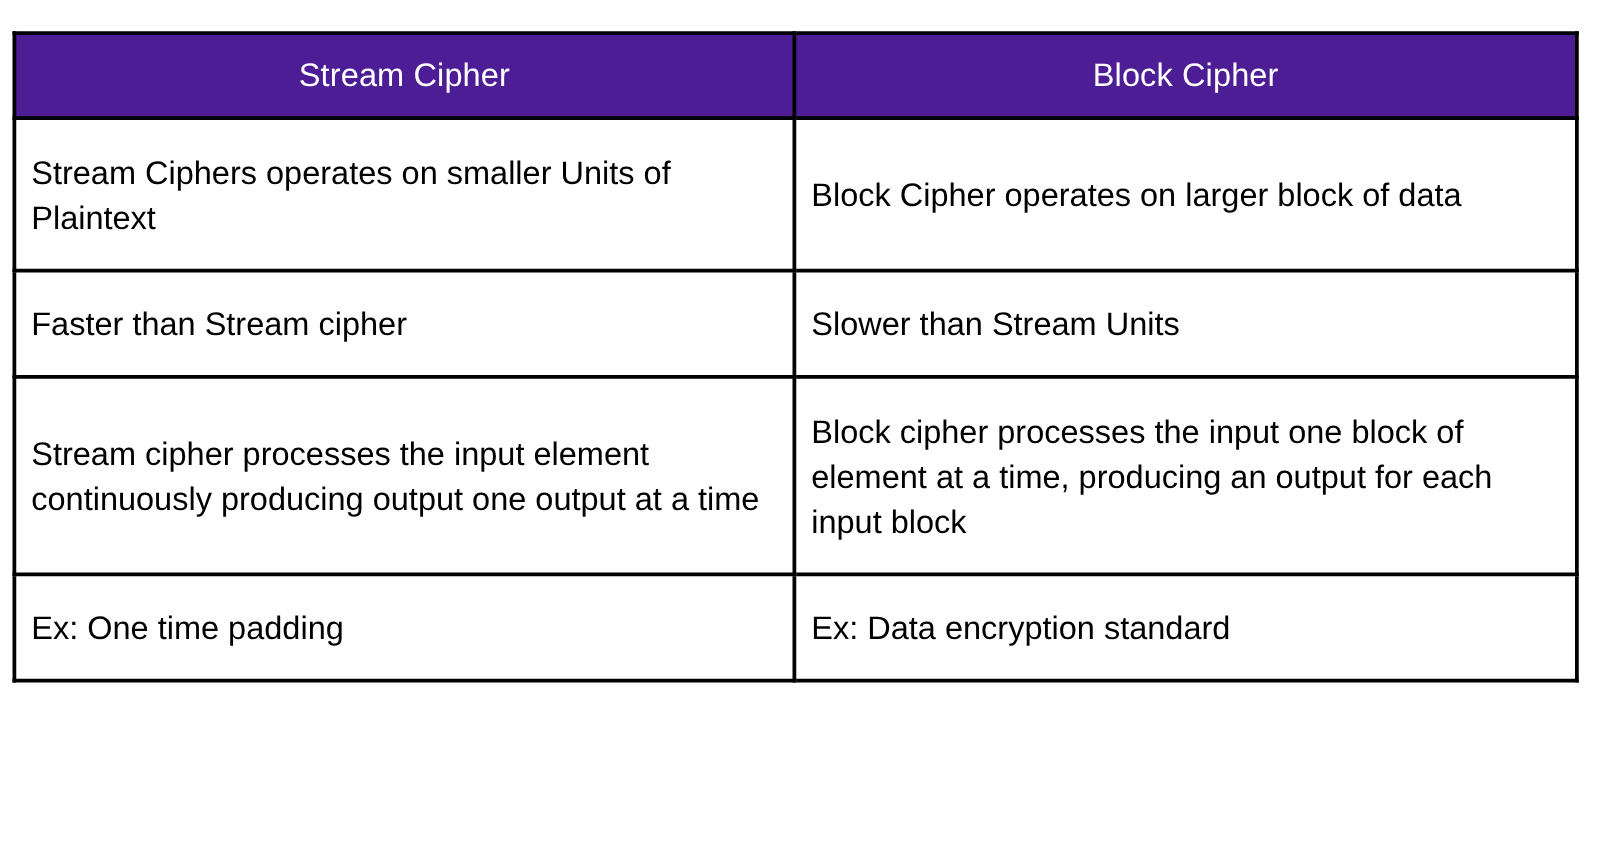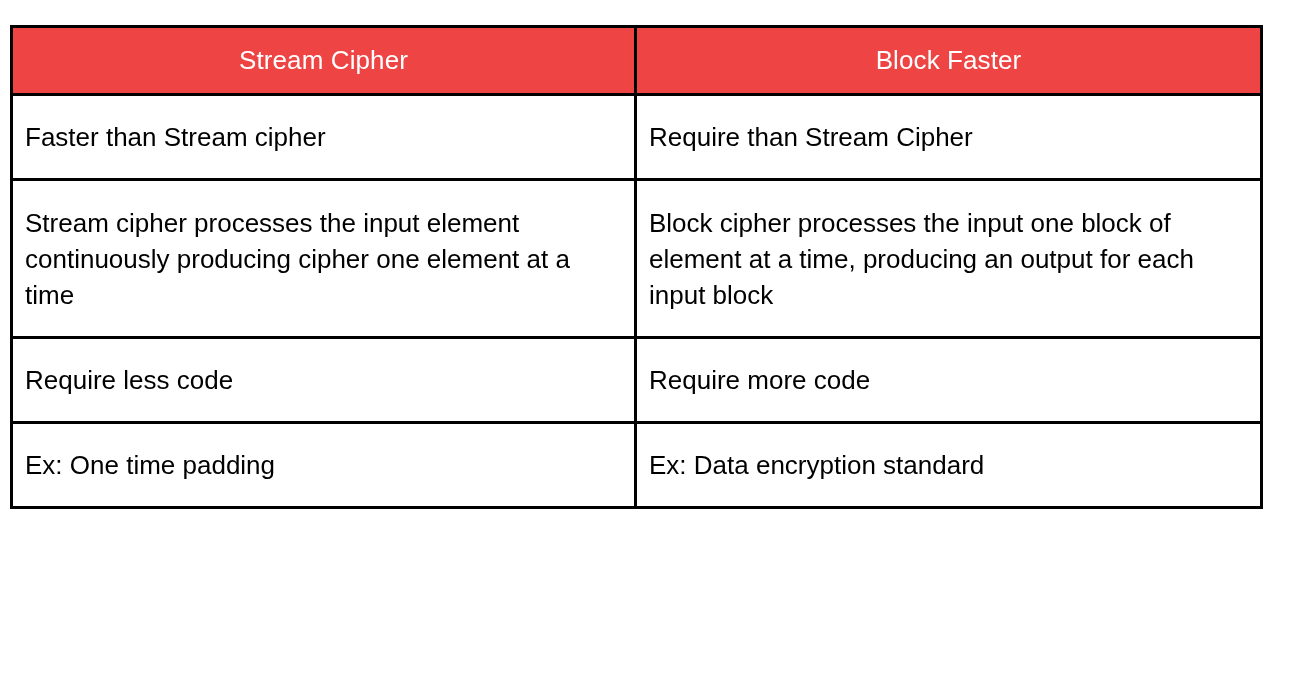--- a/index.html
+++ b/index.html
@@ -22,21 +22,21 @@
   table.cmp {
     border-collapse: collapse;
     table-layout: fixed;
     width: 1250px;
     border: 3px solid #000000;
   }
   table.cmp col.c1 { width: 624px; }
   table.cmp col.c2 { width: 626px; }
 
   table.cmp th {
-    background: #ef4444;
+    background: #4c1d95;
     color: #ffffff;
     font-size: 26px;
     font-weight: normal;
     text-align: center;
     height: 65px;
     padding: 0 10px;
     border: 3px solid #000000;
     line-height: 1.1;
     letter-spacing: 0.1px;
   }
@@ -58,35 +58,35 @@
 
 <div id="comparison-table-wrap">
   <table class="cmp">
     <colgroup>
       <col class="c1">
       <col class="c2">
     </colgroup>
     <thead>
       <tr>
         <th>Stream Cipher</th>
-        <th>Block Faster</th>
+        <th>Block Cipher</th>
       </tr>
     </thead>
     <tbody id="tbody">
+        <tr class="r-tall">
+          <td>Stream Ciphers operates on smaller Units of Plaintext</td>
+          <td>Block Cipher operates on larger block of data</td>
+        </tr>
         <tr class="r-norm">
           <td>Faster than Stream cipher</td>
-          <td>Require than Stream Cipher</td>
+          <td>Slower than Stream Units</td>
         </tr>
         <tr class="r-xtall">
-          <td>Stream cipher processes the input element continuously producing cipher one element at a time</td>
+          <td>Stream cipher processes the input element continuously producing output one output at a time</td>
           <td>Block cipher processes the input one block of element at a time, producing an output for each input block</td>
-        </tr>
-        <tr class="r-norm">
-          <td>Require less code</td>
-          <td>Require more code</td>
         </tr>
         <tr class="r-norm">
           <td>Ex: One time padding</td>
           <td>Ex: Data encryption standard</td>
         </tr>
       </tbody>
   </table>
 </div>
 
 </body></html>

